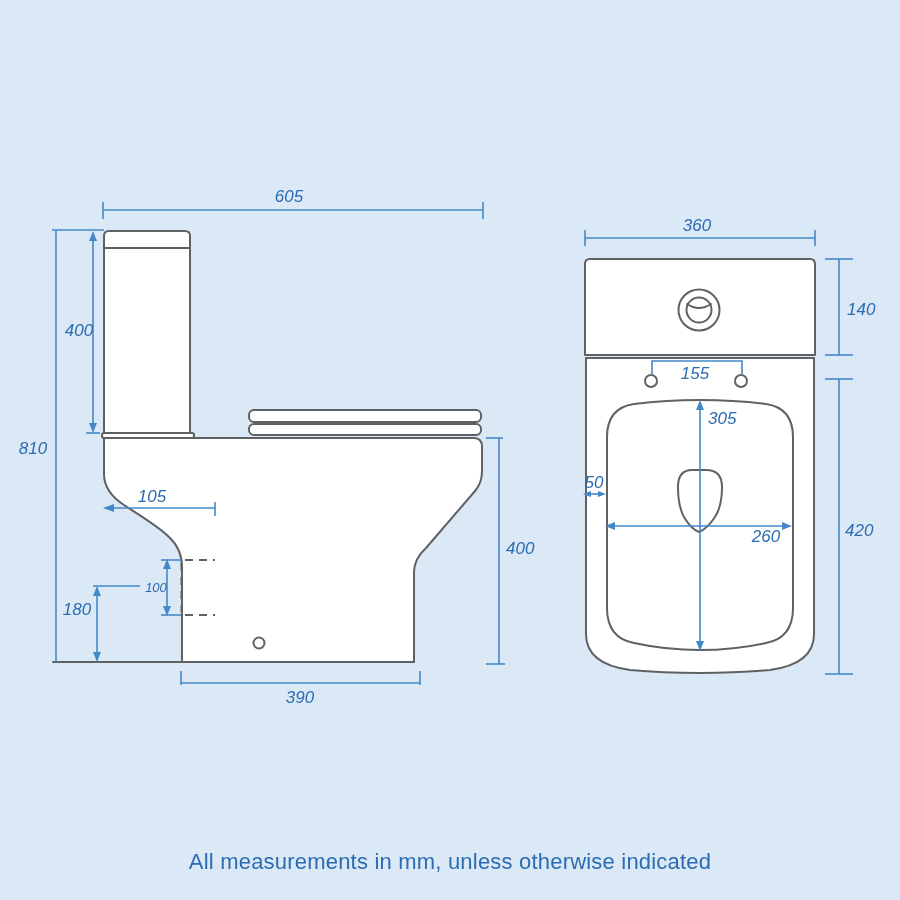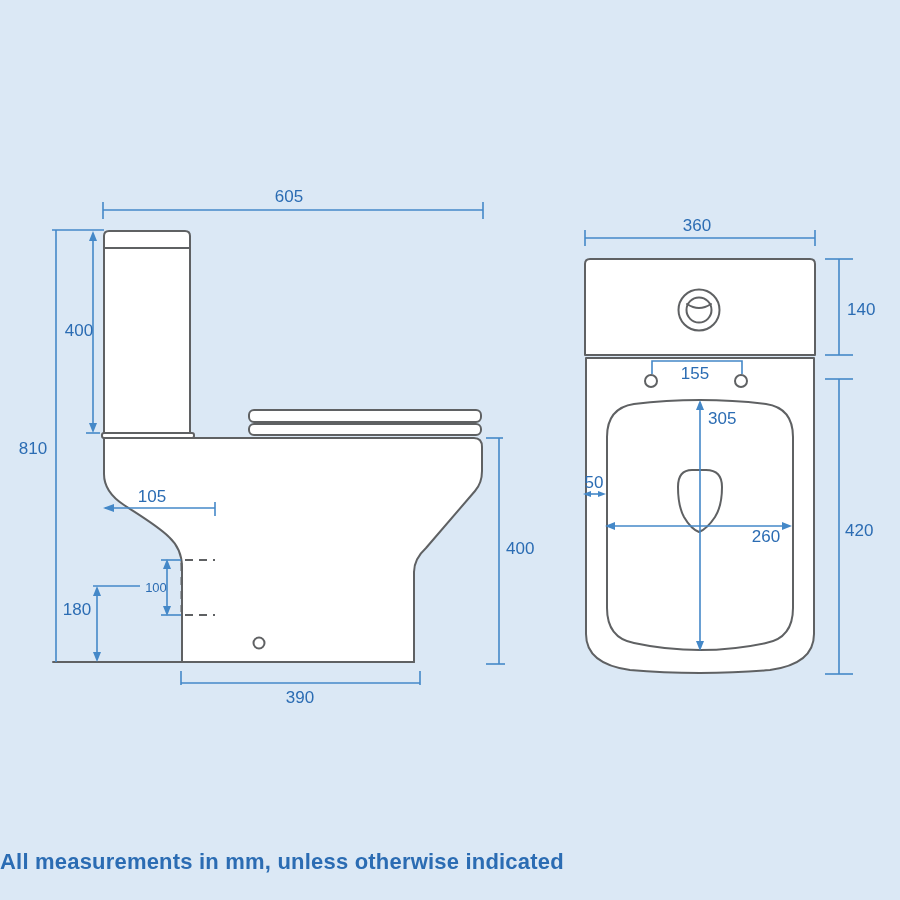--- a/index.html
+++ b/index.html
@@ -8,33 +8,33 @@
     --dim-line:#4488c8;
     --dim-text:#2b6cb3;
   }
   html,body{margin:0;padding:0;}
   body{
     width:900px;height:900px;
     background:var(--background);
     font-family:"Liberation Sans", sans-serif;
     overflow:hidden;position:relative;
   }
-  .stage{position:absolute;inset:0;}
+  .stage{position:absolute;inset:0;font-style:italic;}
   svg{display:block;}
   .outline{fill:#ffffff;stroke:var(--line);stroke-width:2;stroke-linejoin:round;stroke-linecap:round;}
   .ln{fill:none;stroke:var(--line);stroke-width:2;stroke-linecap:round;}
   .dashed{fill:none;stroke:var(--line);stroke-width:2;stroke-dasharray:8 6;stroke-linecap:butt;}
   .dim{fill:none;stroke:var(--dim-line);stroke-width:1.6;stroke-linecap:butt;}
   .arrow{fill:var(--dim-line);stroke:none;}
   .dim-text{fill:var(--dim-text);font-family:"Liberation Sans",sans-serif;font-size:17px;}
   .dim-text.small{font-size:13px;}
   .footer-note{
     position:absolute;left:0;top:849px;width:900px;
-    color:var(--dim-text);
-    font-size:22px;letter-spacing:.2px;font-weight:bold;
+    text-align:center;color:var(--dim-text);
+    font-size:22px;letter-spacing:.2px;
   }
 </style>
 </head>
 <body>
 
 <div class="stage">
 <svg width="900" height="900" viewBox="0 0 900 900">
 
   <g>
 

